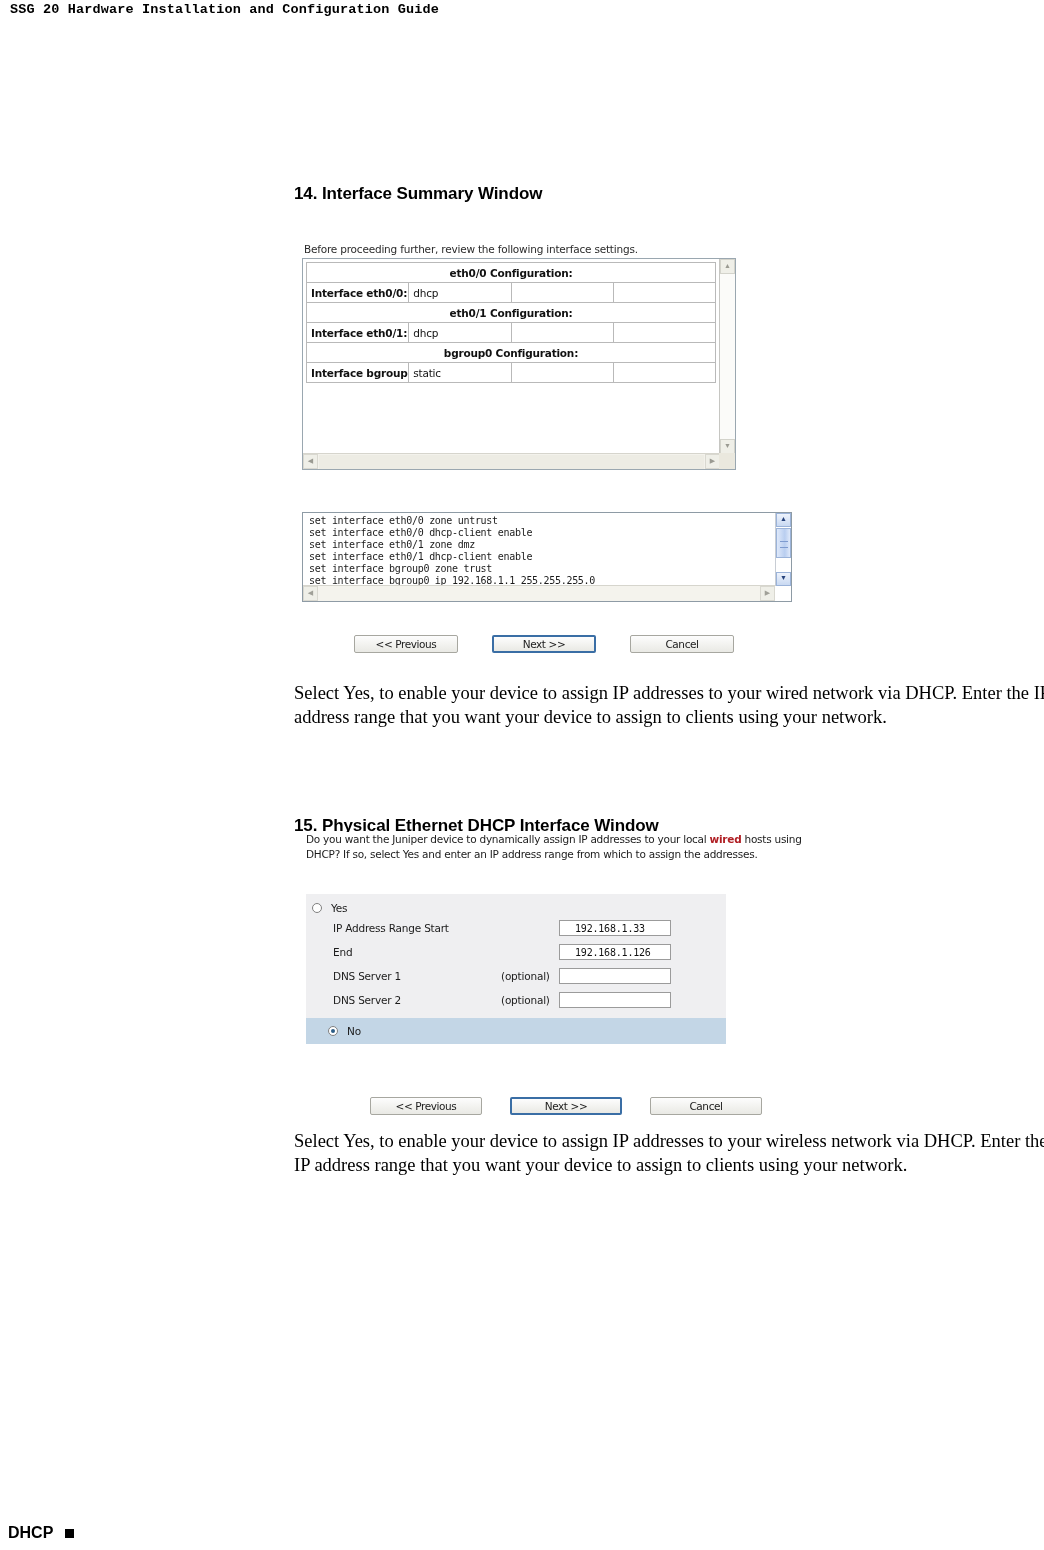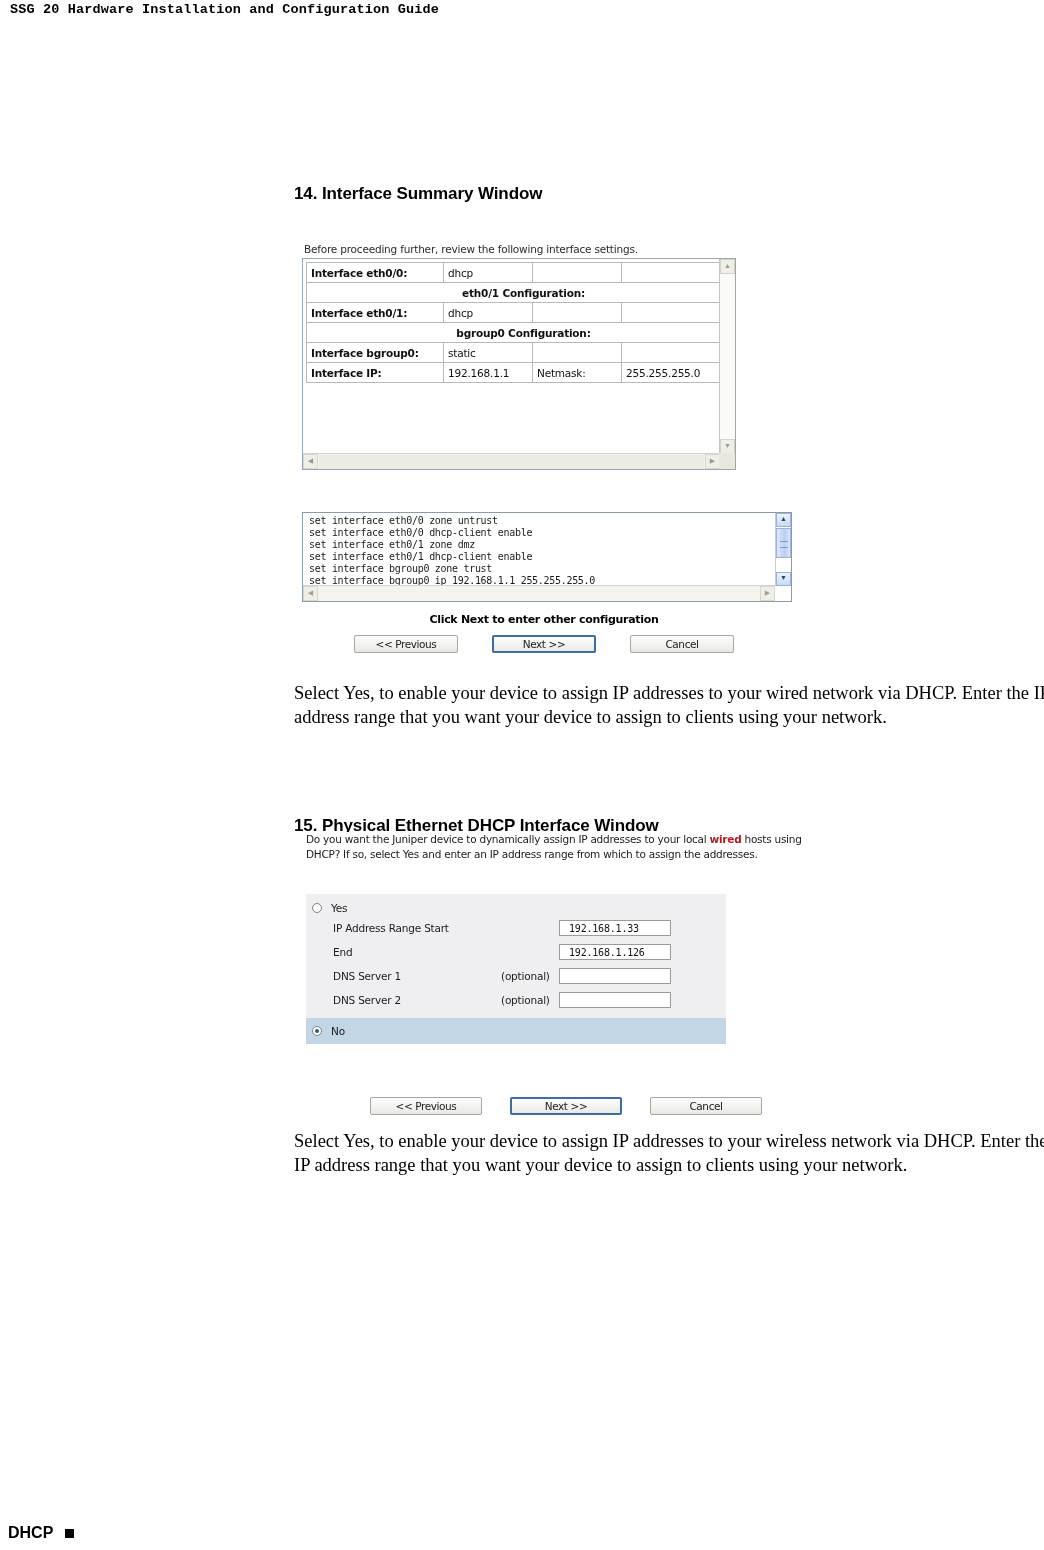--- a/index.html
+++ b/index.html
@@ -408,28 +408,28 @@
   .field-input {
     width: 112px;
     height: 16px;
     border: 1px solid #9b9b9b;
     background: #ffffff;
     box-sizing: border-box;
     font-family: "DejaVu Sans Mono", monospace;
     font-size: 10px;
     letter-spacing: -0.2px;
     color: #111;
-    padding: 0 9px;
+    padding: 0 15px;
     line-height: 15px;
     overflow: hidden;
     white-space: nowrap;
   }
   .dhcp-no-block {
     background: #c3d6e6;
-    padding: 4px 0 5px 0;
+    padding: 4px 0 5px 16px;
   }
 
   
   .footer {
     position: absolute;
     left: 8px;
     bottom: 8px;
     display: flex;
     align-items: center;
     gap: 12px;
@@ -453,20 +453,23 @@
 <div class="sect-head" id="head14">14. Interface Summary Window</div>
 
 <div id="figure14">
 
   <div class="fig-intro">Before proceeding further, review the following interface settings.</div>
 
   <div class="summary-pane">
     <div class="summary-inner">
       <table class="iface-table">
         <tbody>
+          <tr>
+            <td class="section-hdr" colspan="4">eth0/0 Configuration:</td>
+          </tr>
           <tr>
             <td class="lbl">Interface eth0/0:</td>
             <td class="val">dhcp</td>
             <td class="mid"></td>
             <td class="last"></td>
           </tr>
           <tr>
             <td class="section-hdr" colspan="4">eth0/1 Configuration:</td>
           </tr>
           <tr>
@@ -477,26 +480,20 @@
           </tr>
           <tr>
             <td class="section-hdr" colspan="4">bgroup0 Configuration:</td>
           </tr>
           <tr>
             <td class="lbl">Interface bgroup0:</td>
             <td class="val">static</td>
             <td class="mid"></td>
             <td class="last"></td>
           </tr>
-          <tr>
-            <td class="lbl">Interface IP:</td>
-            <td class="val">192.168.1.1</td>
-            <td class="mid">Netmask:</td>
-            <td class="last">255.255.255.0</td>
-          </tr>
         </tbody>
       </table>
     </div>
 
     <div class="vscroll">
       <div class="arrow up">▲</div>
       <div class="arrow down">▼</div>
     </div>
 
     <div class="hscroll">
@@ -518,21 +515,20 @@
       <div class="arrow up">▲</div>
       <div class="thumb"></div>
       <div class="arrow down">▼</div>
     </div>
     <div class="cli-hscroll">
       <div class="arrow left">◀</div>
       <div class="arrow right">▶</div>
     </div>
   </div>
 
-  <div class="next-prompt">Click Next to enter other configuration</div>
 
   <div class="btn-row">
     <div class="wiz-btn">&lt;&lt; Previous</div>
     <div class="wiz-btn primary">Next &gt;&gt;</div>
     <div class="wiz-btn">Cancel</div>
   </div>
 </div>
 
 <div class="body-para" id="para1">Select Yes, to enable your device to assign IP addresses to your wired network via DHCP. Enter the IP address range that you want your device to assign to clients using your network.</div>
 

